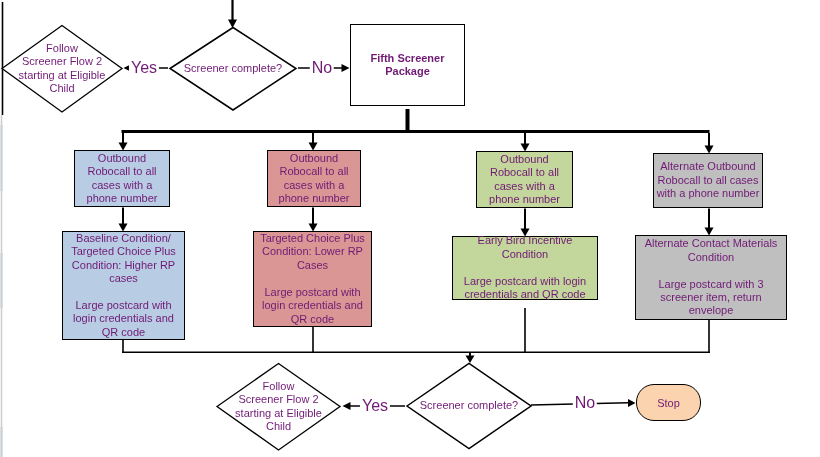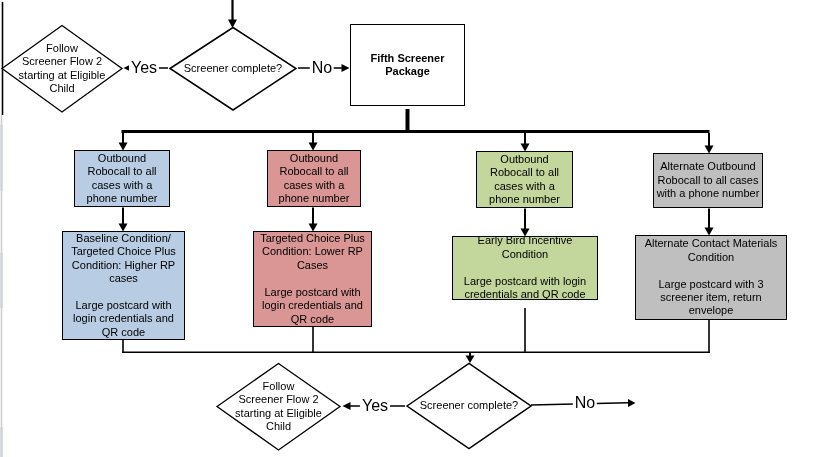--- a/index.html
+++ b/index.html
@@ -1,21 +1,21 @@
 <!DOCTYPE html>
 <html><head>
 <meta charset="utf-8">
 <style>
   * { margin:0; padding:0; box-sizing:border-box; }
   html,body { background:#ffffff; }
   .stage {
     position:relative; width:820px; height:457px; overflow:hidden;
     background:#ffffff;
     font-family:"Liberation Sans", sans-serif;
-    color:#000000;
+    color:#701a75;
   }
   .wires { position:absolute; left:0; top:0; }
   .node {
     position:absolute; display:flex; align-items:center; justify-content:center;
     border:1.5px solid #000; background:#fff;
     font-size:11px; line-height:13.4px; text-align:center;
   }
   .node .txt { white-space:pre-line; }
   .bold { font-weight:bold; }
   .dtext {
@@ -200,14 +200,17 @@
   <div class="dtext" style="left:217px; top:363px; width:123px; height:87px;">
     <span class="txt">Follow
 Screener Flow 2
 starting at Eligible
 Child</span>
   </div>
 
   <div class="lbl" style="left:375px; top:405.5px;">Yes</div>
   <div class="lbl" style="left:585px; top:402.5px;">No</div>
 
+  <div class="pill" style="left: 636px; top: 384px; width: 65px; height: 37px; background-color: rgb(251, 211, 174);">
+    <span>Stop</span>
+  </div>
 
 </div>
 
 </body></html>

